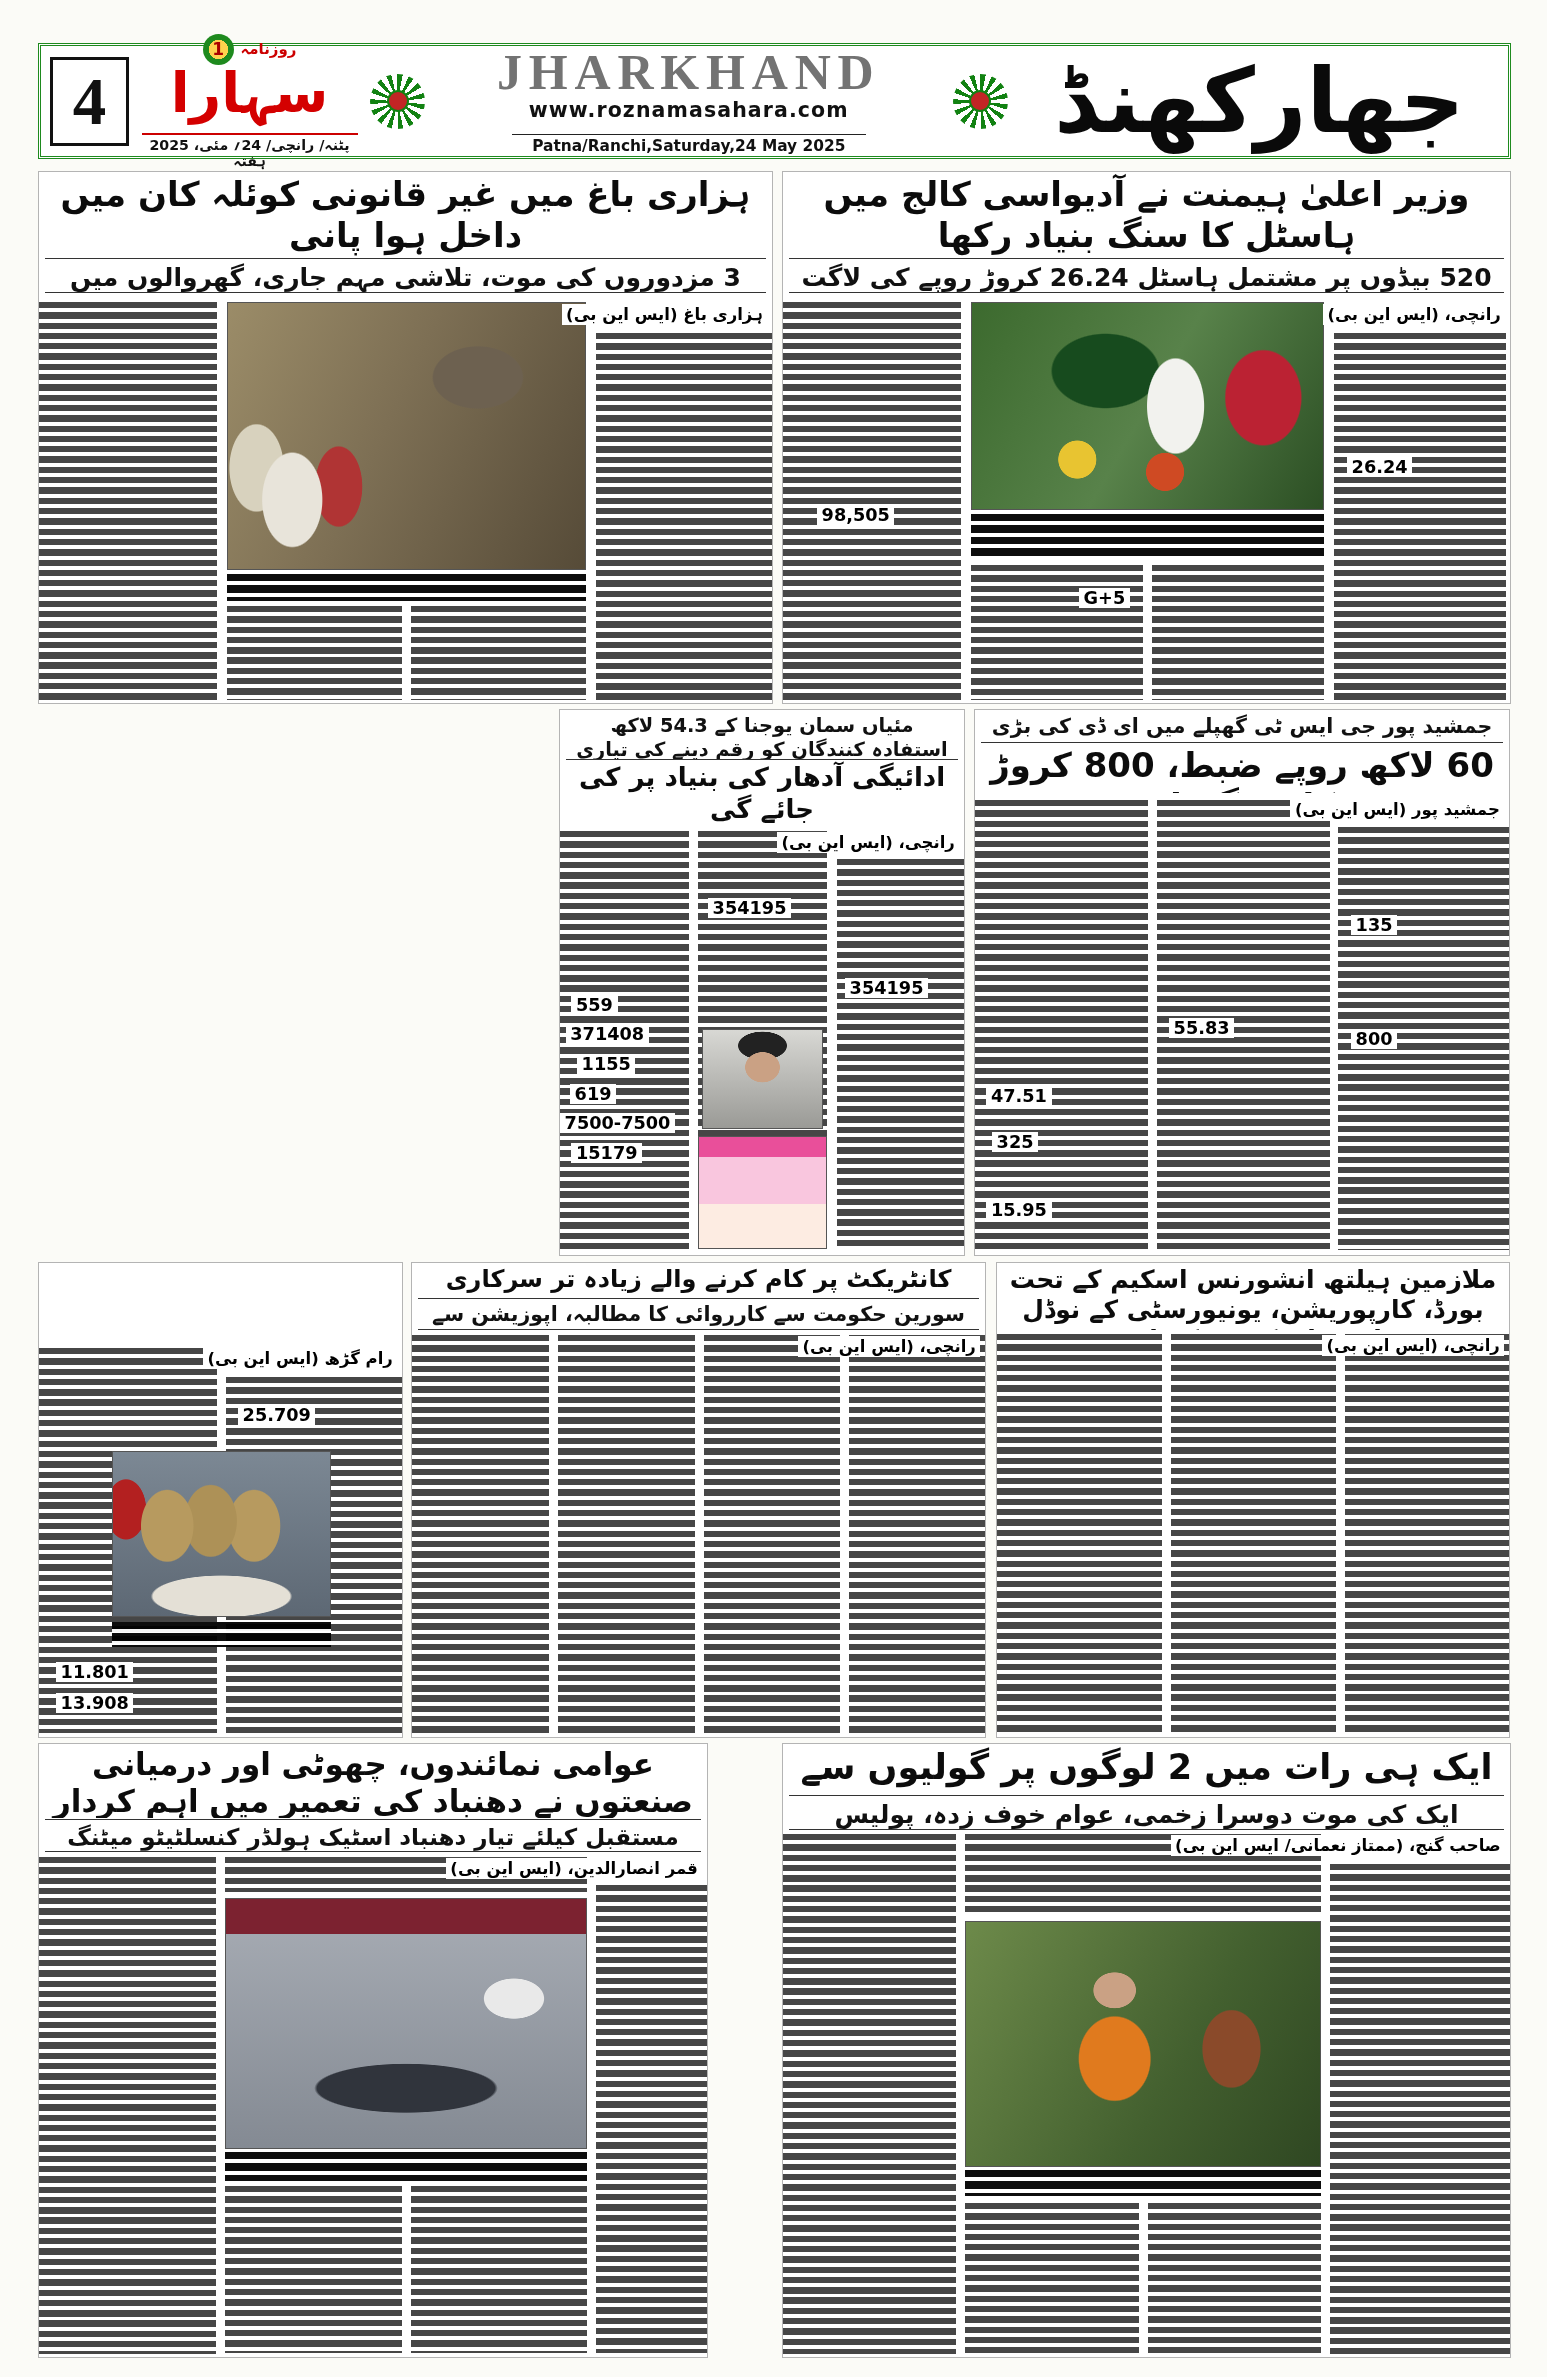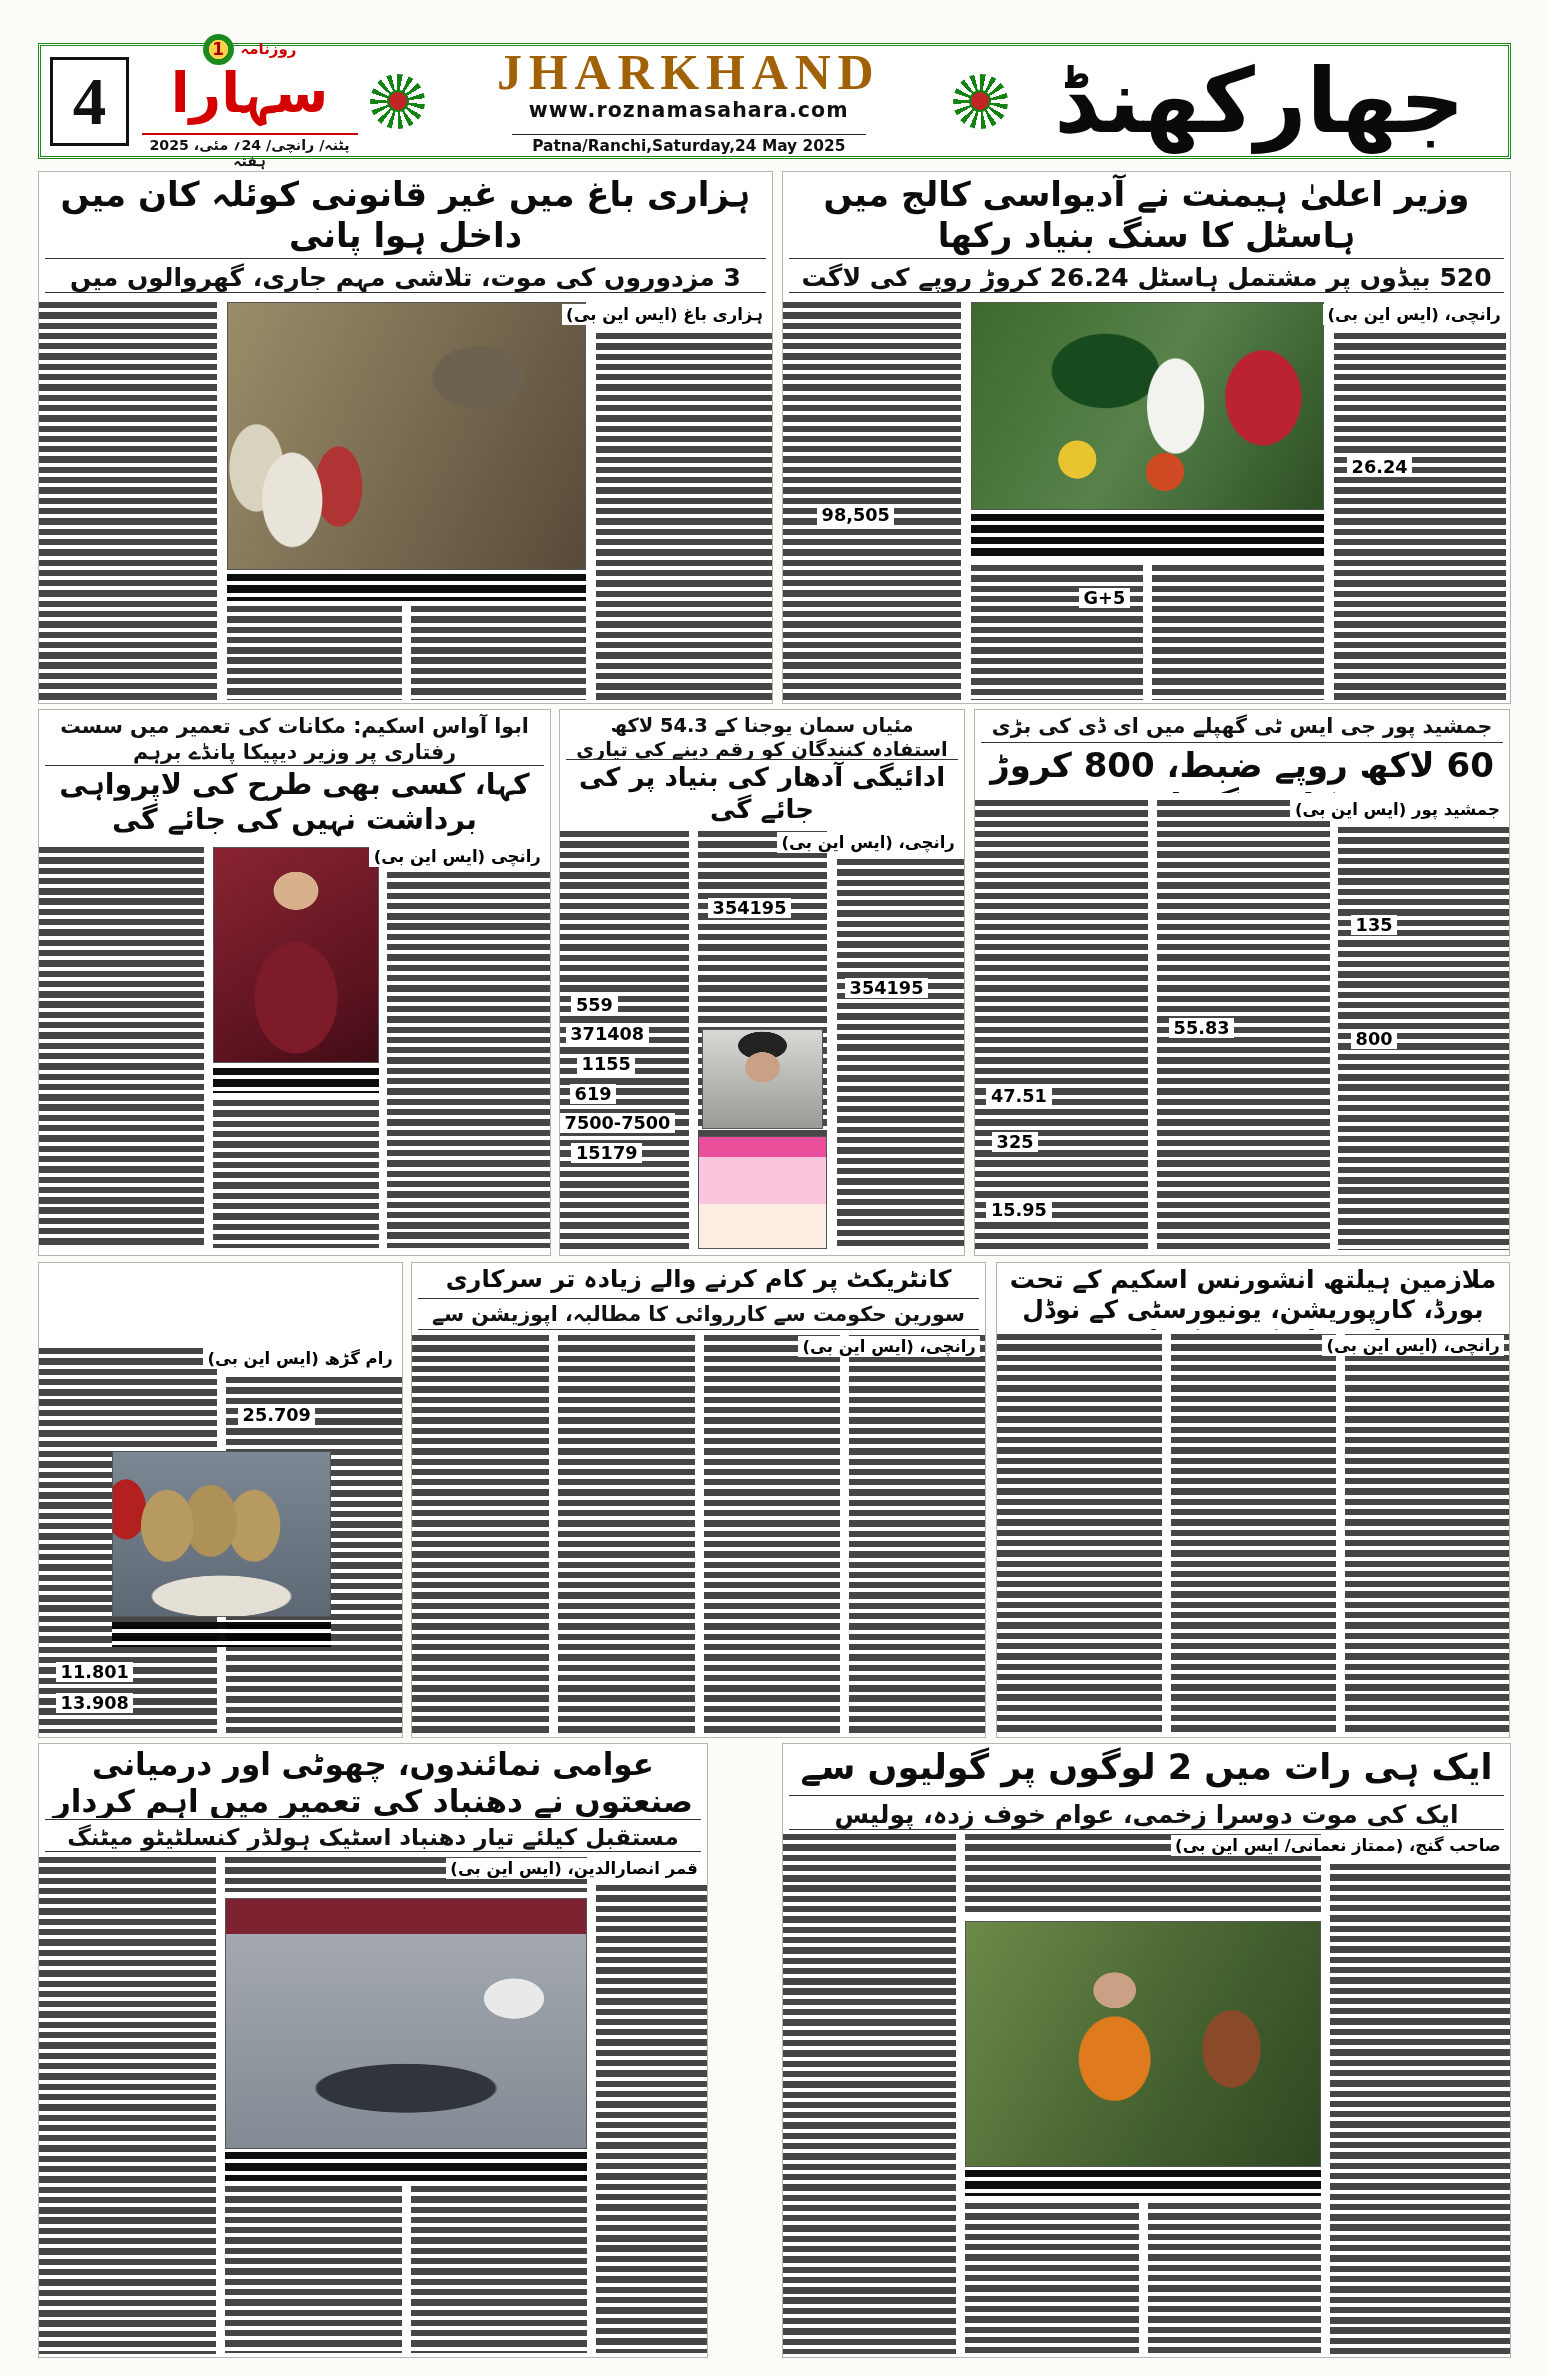--- a/index.html
+++ b/index.html
@@ -17,21 +17,21 @@
   .daily{color:#c00;font-weight:bold;font-size:15px}
   .emblem{width:31px;height:31px;border-radius:50%;flex:0 0 auto;
           background:radial-gradient(circle,#ffd24d 0 44%,#1e8a1e 45% 100%);
           color:#a00;font-weight:bold;font-size:17px;display:flex;align-items:center;justify-content:center}
   .brand-name{color:#d40000;font-weight:bold;font-size:55px;line-height:1.0}
   .brand-date{font-size:14.2px;font-weight:bold;color:#111;border-top:2.3px solid #c00;margin-top:12px;padding-top:2.3px}
   .flower{flex:0 0 auto;width:55px;height:55px;border-radius:50%;position:relative;
           background:repeating-conic-gradient(#128212 0 11deg,#ffffff 11deg 24deg)}
   .flower::after{content:"";position:absolute;inset:30%;border-radius:50%;background:#c22525;border:2.8px solid #128212}
   .mast-center{flex:1;text-align:center}
-  .region-en{font-family:"Liberation Serif",serif;font-weight:bold;font-size:50px;color:#a16207;letter-spacing:6.8px;line-height:1}
+  .region-en{font-family:"Liberation Serif",serif;font-weight:bold;font-size:50px;color:#737373;letter-spacing:6.8px;line-height:1}
   .website{font-size:20.5px;font-weight:bold;color:#111;letter-spacing:1.1px;margin-top:1.1px}
   .dateline{display:inline-block;font-size:15.4px;font-weight:bold;color:#111;border-top:1.7px solid #222;padding:1.7px 20.5px 0;margin-top:1.7px}
   .region-ur{flex:0 0 auto;width:479px;direction:rtl;text-align:center;font-weight:bold;font-size:90px;line-height:1;color:#0a0a0a}
 
   
   .story{position:absolute;background:#fff;border:0.6px solid #b4b4b4;overflow:hidden}
   .hl{direction:rtl;text-align:center;font-weight:bold;color:#0c0c0c;line-height:1.2;overflow:hidden;padding:2.3px 5.7px 0}
   .sub,.kicker{direction:rtl;text-align:center;font-weight:bold;color:#111;line-height:1.25;overflow:hidden;
                border-top:1.1px solid #333;border-bottom:1.1px solid #333;padding:2.8px 4.6px;margin:1.1px 5.7px 0}
   .kicker{border-top:none}
@@ -139,30 +139,20 @@
     <div class="cap simb" style="left:188px;top:342px;width:353px;height:44px"></div>
     <div class="cols" style="left:188px;top:393px;width:353px;height:135px">
       <div class="c sim"></div>
       <div class="c sim"></div>
     </div>
     <span class="num" style="left:34px;top:333px">98,505</span>
     <span class="num" style="left:564px;top:285px">26.24</span>
     <span class="num" style="left:296px;top:416px">G+5</span>
   </section>
 
-  <section class="story" style="left:38px;top:709px;width:513px;height:547px">
-    <div class="kicker" style="font-size:20.5px;height:55px">ابوا آواس اسکیم: مکانات کی تعمیر میں سست رفتاری پر وزیر دیپیکا پانڈے برہم</div>
-    <h1 class="hl" style="font-size:28.5px;height:74px">کہا، کسی بھی طرح کی لاپرواہی برداشت نہیں کی جائے گی</h1>
-    <div class="byline" style="right:4.6px;top:136px">رانچی (ایس این بی)</div>
-    <div class="abs sim" style="left:348px;top:162px;width:165px;height:376px"></div>
-    <div class="abs sim" style="left:0;top:137px;width:165px;height:402px"></div>
-    <div class="photo p-awas" style="left:174px;top:137px;width:166px;height:216px"></div>
-    <div class="cap simb" style="left:174px;top:358px;width:166px;height:25px"></div>
-    <div class="abs sim" style="left:174px;top:390px;width:166px;height:148px"></div>
-  </section>
 
   <section class="story" style="left:559px;top:709px;width:406px;height:547px">
     <div class="kicker" style="font-size:19.4px;height:49px">مئیاں سمان یوجنا کے 54.3 لاکھ استفادہ کنندگان کو رقم دینے کی تیاری</div>
     <h1 class="hl" style="font-size:26px;height:63px">ادائیگی آدھار کی بنیاد پر کی جائے گی</h1>
     <div class="byline" style="right:4.6px;top:122px">رانچی، (ایس این بی)</div>
     <div class="abs sim" style="left:277px;top:149px;width:129px;height:390px"></div>
     <div class="abs sim" style="left:138px;top:121px;width:129px;height:418px"></div>
     <div class="abs sim" style="left:0;top:121px;width:129px;height:418px"></div>
     <div class="photo p-portrait" style="left:142px;top:319px;width:121px;height:100px"></div>
     <div class="photo p-poster" style="left:138px;top:426px;width:129px;height:113px"></div>

